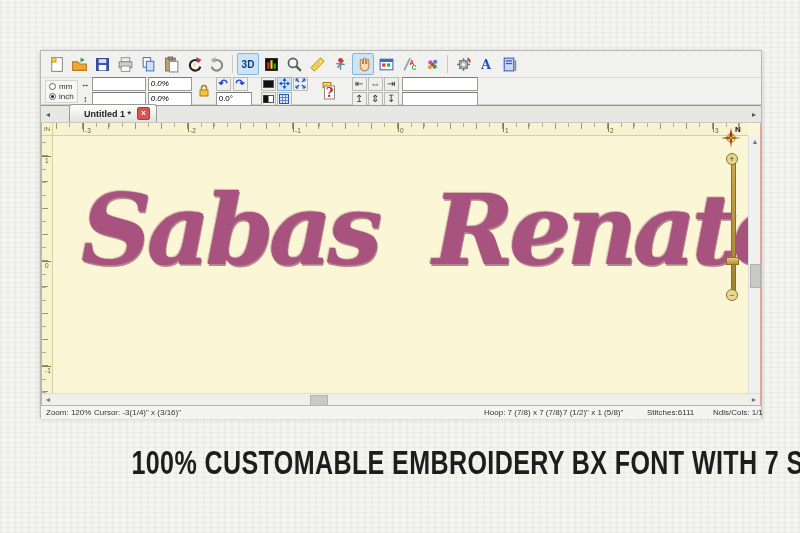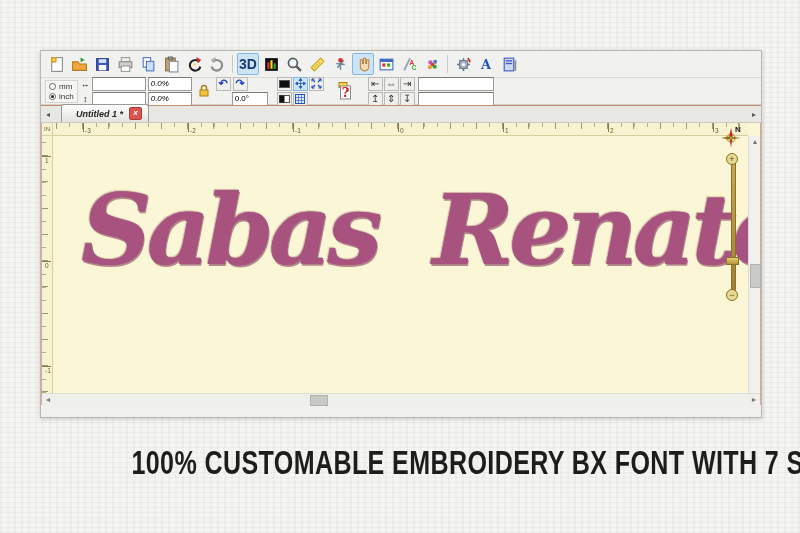--- a/index.html
+++ b/index.html
@@ -12,42 +12,42 @@
   
   .app-window{position:absolute;left:40px;top:50px;width:722px;height:368px;
     background:#f0f0ee;border:1px solid #b7b7b4;box-shadow:0 1px 4px rgba(0,0,0,.18);
     box-sizing:border-box;}
   
   .tb1{height:27px;display:flex;align-items:center;gap:1px;padding:1px 4px;background:#f1f1ef;border-bottom:1px solid #d9d9d6;box-sizing:border-box;}
   .tbtn{width:22px;height:22px;display:flex;align-items:center;justify-content:center;border:1px solid transparent;border-radius:2px;box-sizing:border-box;}
   .tbtn.active{background:#cde4f7;border-color:#84b6e0;}
   .tbtn svg{display:block;}
   .tsep{width:1px;height:18px;background:#c9c9c6;margin:0 3px;}
-  .glyph-btn{font-weight:bold;font-size:14px;color:#123a7a;}
+  .glyph-btn{font-weight:bold;font-size:10px;color:#123a7a;}
   .ltrA{font-weight:bold;font-size:13px;color:#2453c4;font-family:"DejaVu Serif",serif;}
   
   .tb2{height:27px;display:flex;align-items:center;gap:3px;padding:0 4px;background:#f1f1ef;border-bottom:1px solid #cfcfcc;box-sizing:border-box;font-size:8px;color:#333;}
   .radio-col{display:flex;flex-direction:column;gap:1px;justify-content:center;border:1px solid #d4d4d1;padding:1px 3px;background:#f6f6f4;}
   .radio-row{display:flex;align-items:center;gap:3px;}
   .rdot{width:7px;height:7px;border:1px solid #666;border-radius:50%;background:#fff;box-sizing:border-box;position:relative;}
   .rdot.sel::after{content:"";position:absolute;left:1px;top:1px;width:3px;height:3px;border-radius:50%;background:#222;}
   .dim-col{display:flex;flex-direction:column;gap:1px;}
   .dim-row{display:flex;align-items:center;gap:2px;}
   .arrow-g{font-size:9px;color:#222;width:9px;text-align:center;}
   input.fld{height:12px;border:1px solid #9a9a97;border-top-color:#7a7a77;background:#fff;font-size:8px;font-family:"Liberation Sans",sans-serif;padding:0 2px;box-sizing:content-box;}
   .fld.w50{width:48px;} .fld.w40{width:38px;font-style:italic;}
   .mini-btn{width:15px;height:14px;display:flex;align-items:center;justify-content:center;border:1px solid #b9b9b6;background:#efefec;font-size:10px;box-sizing:border-box;}
   .mini-btn.active{background:#cde4f7;border-color:#84b6e0;}
   .undo-redo{color:#2244cc;font-weight:bold;font-size:11px;}
   .stack2{display:flex;flex-direction:column;gap:1px;}
   .rowflex{display:flex;gap:1px;}
   
   .tabbar{height:18px;background:#e7e7e4;border-top:1px solid #c98a6a;border-bottom:1px solid #c9c9c6;display:flex;align-items:flex-end;position:relative;box-sizing:border-box;}
   .tab-nav{width:14px;height:16px;display:flex;align-items:center;justify-content:center;font-size:8px;color:#555;}
-  .tab{height:17px;margin-left:6px;padding:0 6px 0 14px;display:flex;align-items:center;gap:6px;background:linear-gradient(#ffffff,#e2e2df);border:1px solid #9a9a97;border-bottom:none;border-radius:3px 3px 0 0;font-size:9px;font-weight:bold;color:#222;font-style:italic;}
+  .tab{height:17px;margin-left:14px;padding:0 6px 0 14px;display:flex;align-items:center;gap:6px;background:linear-gradient(#ffffff,#e2e2df);border:1px solid #9a9a97;border-bottom:none;border-radius:3px 3px 0 0;font-size:9px;font-weight:bold;color:#222;}
   .tab-close{width:11px;height:11px;background:#d9534f;border:1px solid #b03a36;border-radius:2px;color:#fff;font-size:8px;line-height:9px;text-align:center;font-weight:bold;}
   .tab-nav.right{position:absolute;right:0;bottom:0;}
   
   .canvas-wrap{position:relative;height:282px;background:#fbf6d5;border-left:1px solid #e0a49b;border-right:1px solid #e0a49b;box-sizing:border-box;}
   .corner{position:absolute;left:0;top:0;width:11px;height:13px;font-size:6px;color:#6a5a2a;background:#f7f2cf;border-right:1px solid #d8cf9e;border-bottom:1px solid #d8cf9e;box-sizing:border-box;line-height:13px;text-align:center;}
   .h-ruler{position:absolute;left:11px;top:0;right:12px;height:13px;background:#f7f2cf;border-bottom:1px solid #d8cf9e;box-sizing:border-box;
     background-image:
       repeating-linear-gradient(to right,#8a7a45 0 1px,transparent 1px 105px),
       repeating-linear-gradient(to right,#a3966a 0 1px,transparent 1px 26.25px),
       repeating-linear-gradient(to right,#b8ac82 0 1px,transparent 1px 13.125px);
@@ -299,21 +299,21 @@
               <rect x="3" y="7" width="8" height="6" fill="#f5c33a" stroke="#a8821e"></rect>
             </svg>
           </span>
         </div>
       <div class="dim-col">
         <div class="dim-row">
           <span class="mini-btn undo-redo">↶</span>
           <span class="mini-btn undo-redo">↷</span>
         </div>
         <div class="dim-row">
-          <input class="fld" style="width: 30px; margin-left: 16px;" value="0.0°">
+          <input class="fld" style="width: 30px;" value="0.0°">
         </div>
       </div>
       <div class="stack2" style="margin-left:6px;">
         <div class="rowflex">
           <span class="mini-btn">
               <svg width="11" height="8" viewBox="0 0 11 8">
                 <rect x="0.5" y="0.5" width="10" height="7" fill="#111" stroke="#555"></rect>
               </svg>
             </span>
           <span class="mini-btn active">
@@ -420,20 +420,28 @@
         <span class="sarrow">▲</span>
         <div class="v-thumb"></div>
       </div>
       <div class="h-scroll">
         <span class="sarrow left">◄</span>
         <div class="h-thumb"></div>
         <span class="sarrow right">►</span>
       </div>
     </div>
 
+    <div class="statusbar">
+      <span class="st-zoom">Zoom: 120%</span>
+      <span class="st-cursor">Cursor: -3(1/4)" x (3/16)"</span>
+      <span class="st-hoop">Hoop: 7 (7/8) x 7 (7/8)</span>
+      <span class="st-size">7 (1/2)" x 1 (5/8)"</span>
+      <span class="st-stitches">Stitches:6111</span>
+      <span class="st-ndls">Ndls/Cols: 1/1</span>
+    </div>
 
   </div>
 
   <div class="caption">
     <span>100% CUSTOMABLE EMBROIDERY BX FONT WITH 7 SIZES (1” -  3”)</span>
   </div>
 
 </div>
 
 </body></html>

